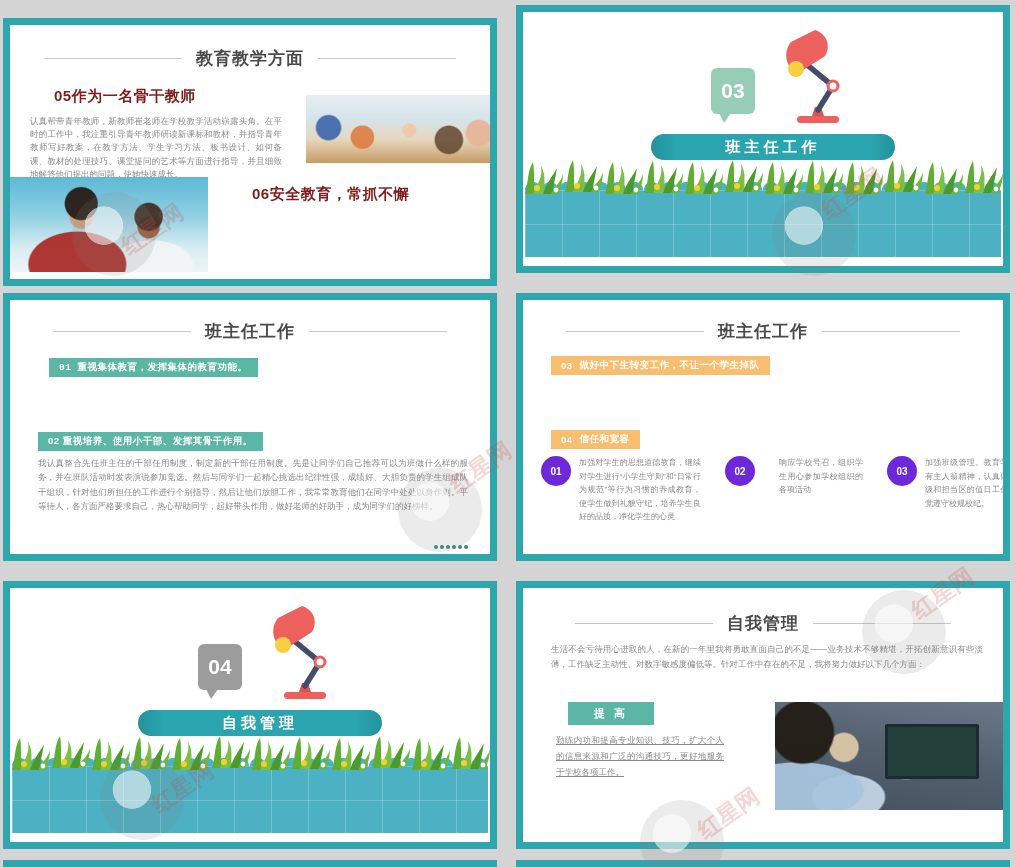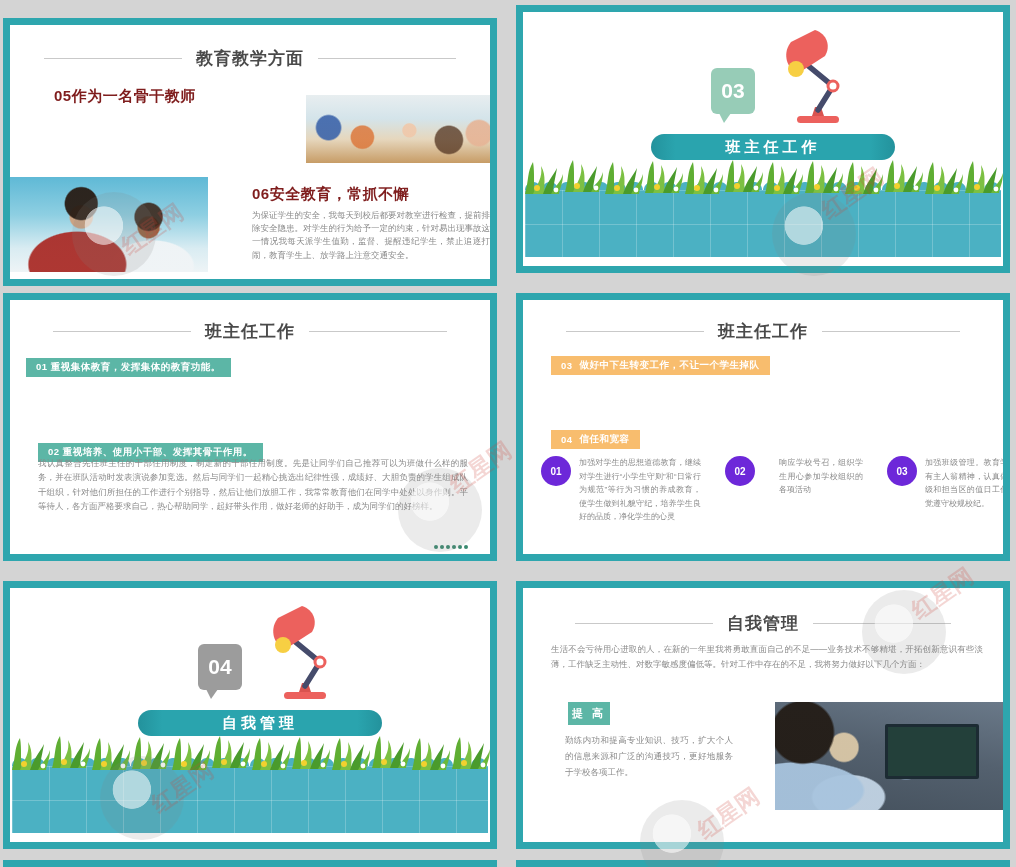--- a/index.html
+++ b/index.html
@@ -137,23 +137,23 @@
 
 <div class="board">
 
   <div class="slide s1">
     <div class="slide-title" style="top:22px;">
       <span class="tline"></span>
       <span class="t">教育教学方面</span>
       <span class="tline"></span>
     </div>
     <div class="h2" style="left:44px;top:62px;">05作为一名骨干教师</div>
+    <div class="body-txt" style="left:20px;top:90px;width:252px;">认真帮带青年教师，新教师崔老师在学校教学活动崭露头角。在平时的工作中，我注重引导青年教师研读新课标和教材，并指导青年教师写好教案，在教学方法、学生学习方法、板书设计、如何备课、教材的处理技巧、课堂提问的艺术等方面进行指导，并且细致地解答他们提出的问题，使她快速成长。</div>
     <div class="photo photo-classroom"></div>
     <div class="h2" style="left:242px;top:160px;">06安全教育，常抓不懈</div>
-    <div class="body-txt" style="left:242px;top:184px;width:238px;">为保证学生的安全，我每天到校后都要对教室进行检查，提前排除安全隐患。对学生的行为给予一定的约束，针对易出现事故这一情况我每天派学生值勤，监督、提醒违纪学生，禁止追逐打闹，教育学生上、放学路上注意交通安全。</div>
     <div class="photo photo-teacher"></div>
   </div>
 
   <div class="slide s2">
     <div class="panel"></div>
     <div class="scallop"></div>
     <svg class="grass" viewBox="0 0 480 36" preserveAspectRatio="none">
       <use href="#tuft" x="0" y="2"></use>
         <use href="#tuft" x="40" y="0"></use>
         <use href="#tuft" x="80" y="2"></use>
@@ -177,22 +177,22 @@
       <span>班主任工作</span>
     </div>
   </div>
 
   <div class="slide s3">
     <div class="slide-title" style="top:20px;">
       <span class="tline"></span>
       <span class="t">班主任工作</span>
       <span class="tline"></span>
     </div>
-    <div class="strip teal" style="left:16px;top:58px;">01 重视集体教育，发挥集体的教育功能。</div>
-    <div class="strip teal" style="left:28px;top:132px;margin-top:11px;">02 重视培养、使用小干部、发挥其骨干作用。</div>
+    <div class="strip teal" style="left:39px;top:58px;font-family:Liberation Mono, monospace;">01 重视集体教育，发挥集体的教育功能。</div>
+    <div class="strip teal" style="left:28px;top:132px;">02 重视培养、使用小干部、发挥其骨干作用。</div>
     <div class="body-txt" style="left:28px;top:156px;width:430px;line-height:1.7;">我认真整合先任班主任的干部任用制度，制定新的干部任用制度。先是让同学们自己推荐可以为班做什么样的服务，并在班队活动时发表演说参加竞选。然后与同学们一起精心挑选出纪律性强，成绩好、大胆负责的学生组成队干组织，针对他们所担任的工作进行个别指导，然后让他们放胆工作，我常常教育他们在同学中处处以身作则。平等待人，各方面严格要求自己，热心帮助同学，起好带头作用，做好老师的好助手，成为同学们的好榜样。</div>
     <div class="dotrow">
       <i></i>
         <i></i>
         <i></i>
         <i></i>
         <i></i>
         <i></i>
     </div>
   </div>
@@ -255,22 +255,22 @@
     </div>
   </div>
 
   <div class="slide s6">
     <div class="slide-title" style="top:24px;">
       <span class="tline"></span>
       <span class="t">自我管理</span>
       <span class="tline"></span>
     </div>
     <div class="body-txt" style="left:28px;top:54px;width:432px;line-height:1.8;">生活不会亏待用心进取的人，在新的一年里我将勇敢直面自己的不足——业务技术不够精堪，开拓创新意识有些淡薄，工作缺乏主动性、对数字敏感度偏低等。针对工作中存在的不足，我将努力做好以下几个方面：</div>
-    <div class="strip teal" style="left:45px;top:114px;font-size:11px;padding:4px 4px;letter-spacing:3px;">提 高</div>
-    <div class="body-txt" style="left:42px;top:144px;width:168px;line-height:1.9;">勤练内功和提高专业知识、技巧，扩大个人的信息来源和广泛的沟通技巧，更好地服务于学校各项工作。</div>
+    <div class="strip teal" style="left:45px;top:114px;font-size:11px;padding:4px 26px;letter-spacing:3px;">提 高</div>
+    <div class="body-txt" style="left:33px;top:144px;width:168px;line-height:1.9;text-decoration:underline;">勤练内功和提高专业知识、技巧，扩大个人的信息来源和广泛的沟通技巧，更好地服务于学校各项工作。</div>
     <div class="photo photo-meeting"></div>
   </div>
 
   <div class="stub l"></div>
   <div class="stub r"></div>
 
   <div class="wm wm-logo" style="left:72px;top:192px;"></div>
   <div class="wm wm-text" style="left:118px;top:214px;">红星网</div>
   <div class="wm wm-logo" style="left:772px;top:192px;"></div>
   <div class="wm wm-text" style="left:818px;top:178px;">红星网</div>

